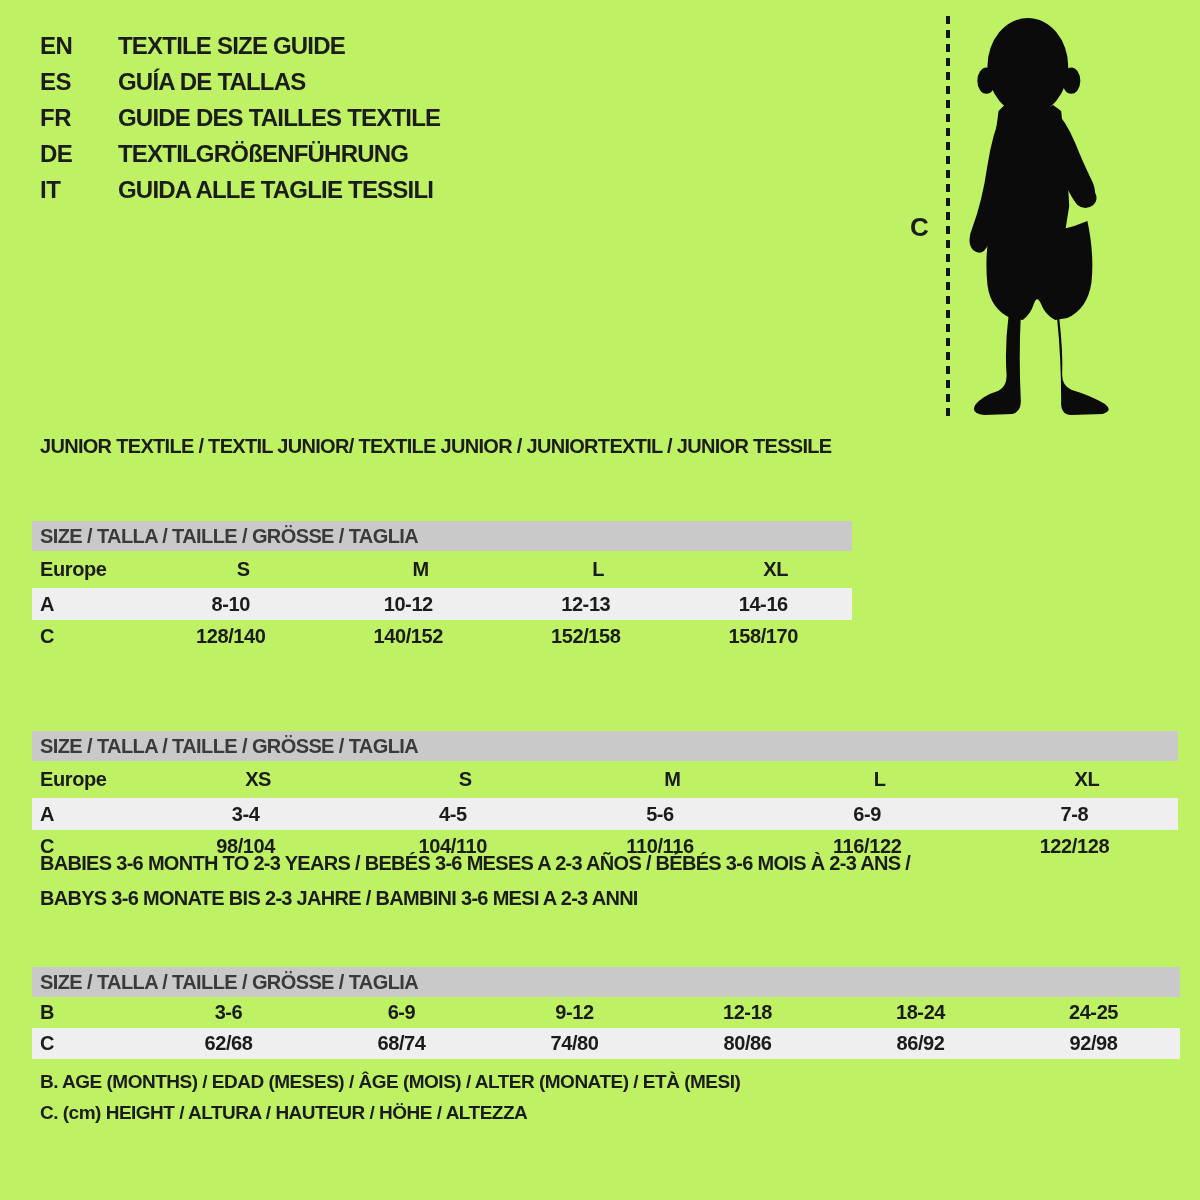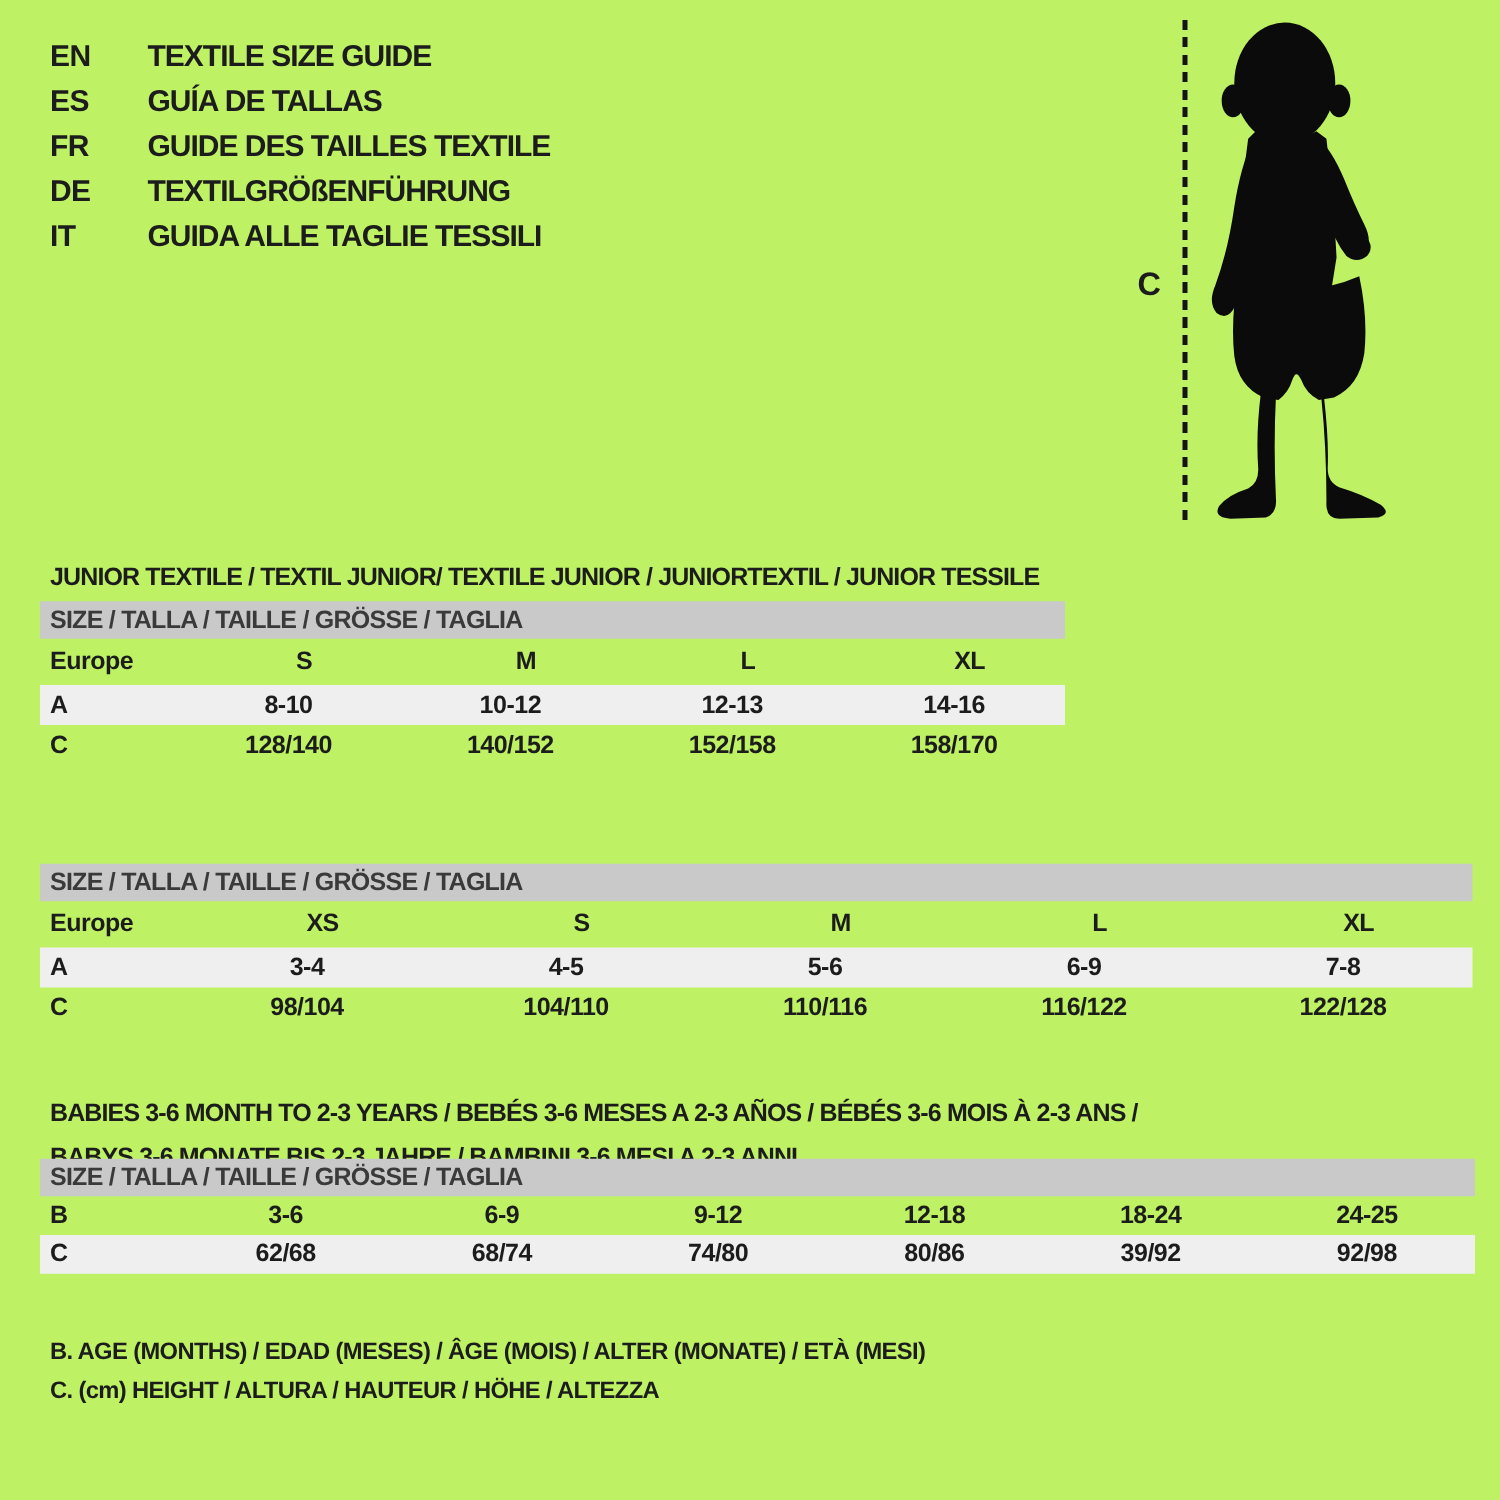--- a/index.html
+++ b/index.html
@@ -13,32 +13,32 @@
   .lang-title{font-size:24px;letter-spacing:-0.8px;white-space:nowrap;}
 
   
   .dash-line{position:absolute;left:946px;top:16px;width:4px;height:400px;
     background:repeating-linear-gradient(to bottom,#141414 0 8px,transparent 8px 14px);}
   .c-label{position:absolute;left:910px;top:212px;font-size:26px;}
   .silhouette{position:absolute;left:960px;top:14px;}
 
   
   .section-title{position:absolute;left:40px;font-size:20px;letter-spacing:-0.7px;white-space:nowrap;}
-  .st-1{top:451px;text-align:right;}
+  .st-1{top:435px;text-align:right;}
   .st-2{top:646px;}
-  .st-3{top:846px;line-height:35px;white-space:normal;width:1140px;margin-top:28px;}
+  .st-3{top:846px;line-height:35px;white-space:normal;width:1140px;}
   .sub-part{font-size:14px;vertical-align:-4px;letter-spacing:-0.3px;}
 
   
   .size-table{position:absolute;left:32px;}
   .t1{top:481px;width:820px;}
   .t2{top:691px;width:1146px;}
   .t3{top:927px;width:1148px;}
   .band{height:30px;background:#c9c9c9;display:flex;align-items:center;
-    padding-left:8px;box-sizing:border-box;font-size:20px;letter-spacing:-0.6px;color:#3a3a3a;}
+    padding-left:8px;box-sizing:border-box;font-size:20px;letter-spacing:-0.6px;color:#3a3a3a;margin-top:40px;}
   .trow{display:grid;align-items:center;font-size:20px;letter-spacing:-0.4px;height:32px;}
   .t1 .trow{grid-template-columns:110px repeat(4,1fr);}
   .t2 .trow{grid-template-columns:110px repeat(5,1fr);}
   .t3 .trow{grid-template-columns:110px repeat(6,1fr);}
   .size-row{height:37px;gap:25px;}
   .t3 .trow{height:31px;}
   .label-cell{padding-left:8px;text-align:left;}
   .cell{text-align:center;}
   .shaded{background:#efefef;}
 
@@ -158,21 +158,21 @@
       <span class="cell">12-18</span>
       <span class="cell">18-24</span>
       <span class="cell">24-25</span>
     </div>
     <div class="trow shaded">
       <span class="label-cell">C</span>
       <span class="cell">62/68</span>
       <span class="cell">68/74</span>
       <span class="cell">74/80</span>
       <span class="cell">80/86</span>
-      <span class="cell">39/92</span>
+      <span class="cell">86/92</span>
       <span class="cell">92/98</span>
     </div>
   </div>
 
   <div class="legend">
     <div>B. AGE (MONTHS) / EDAD (MESES) / ÂGE (MOIS) / ALTER (MONATE) / ETÀ (MESI)</div>
     <div>C. (cm) HEIGHT / ALTURA / HAUTEUR / HÖHE / ALTEZZA</div>
   </div>
 
 </div>

